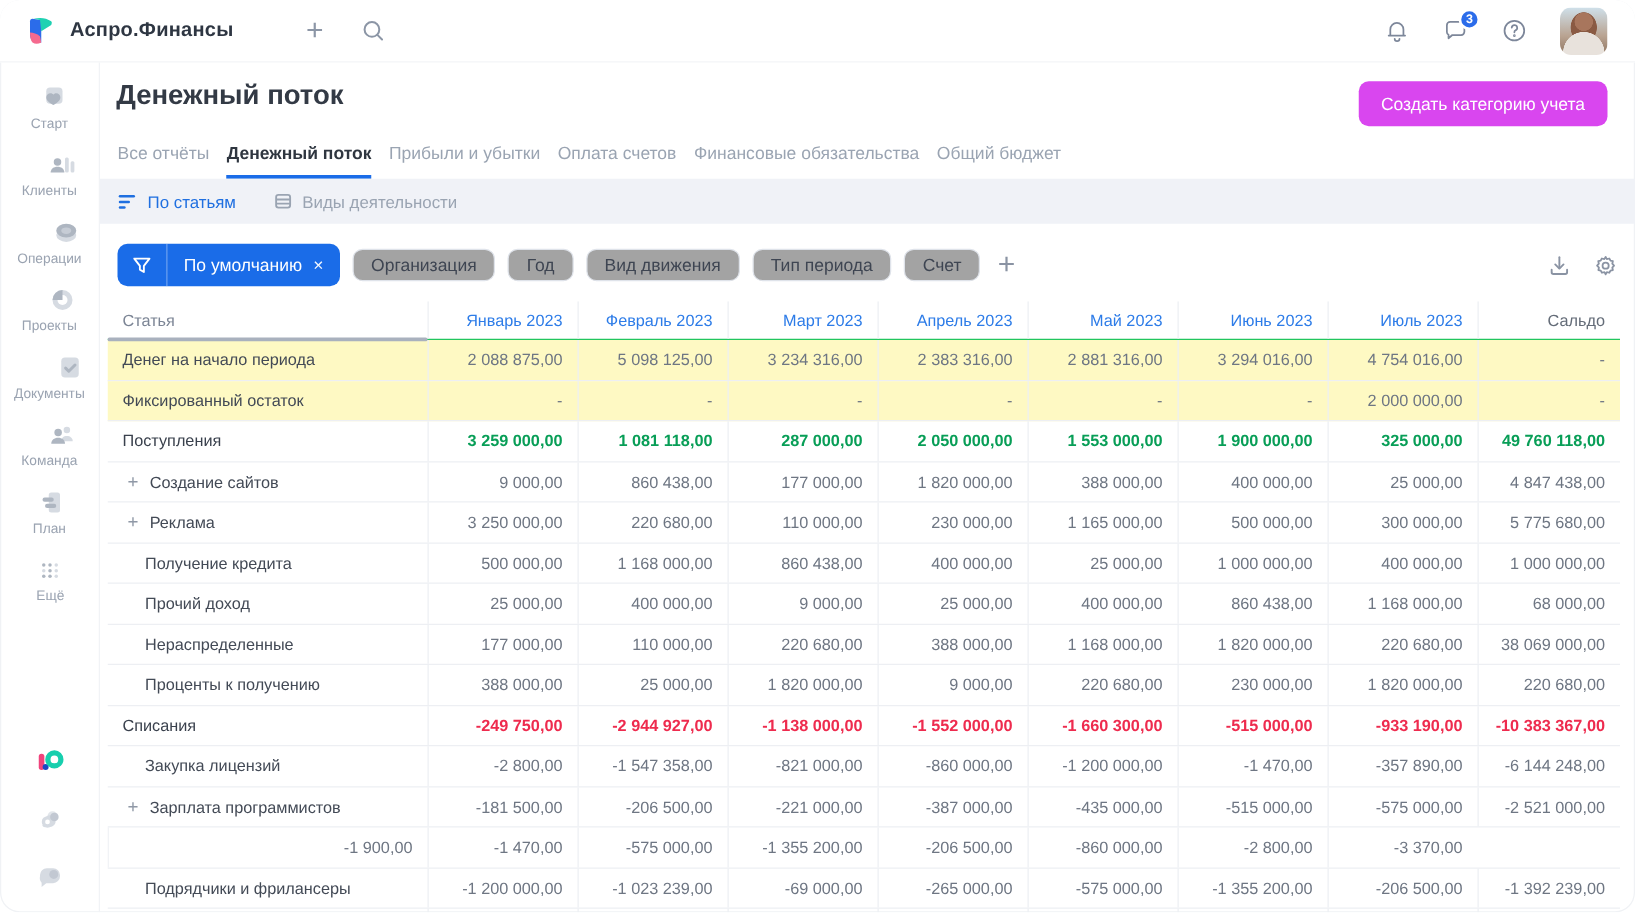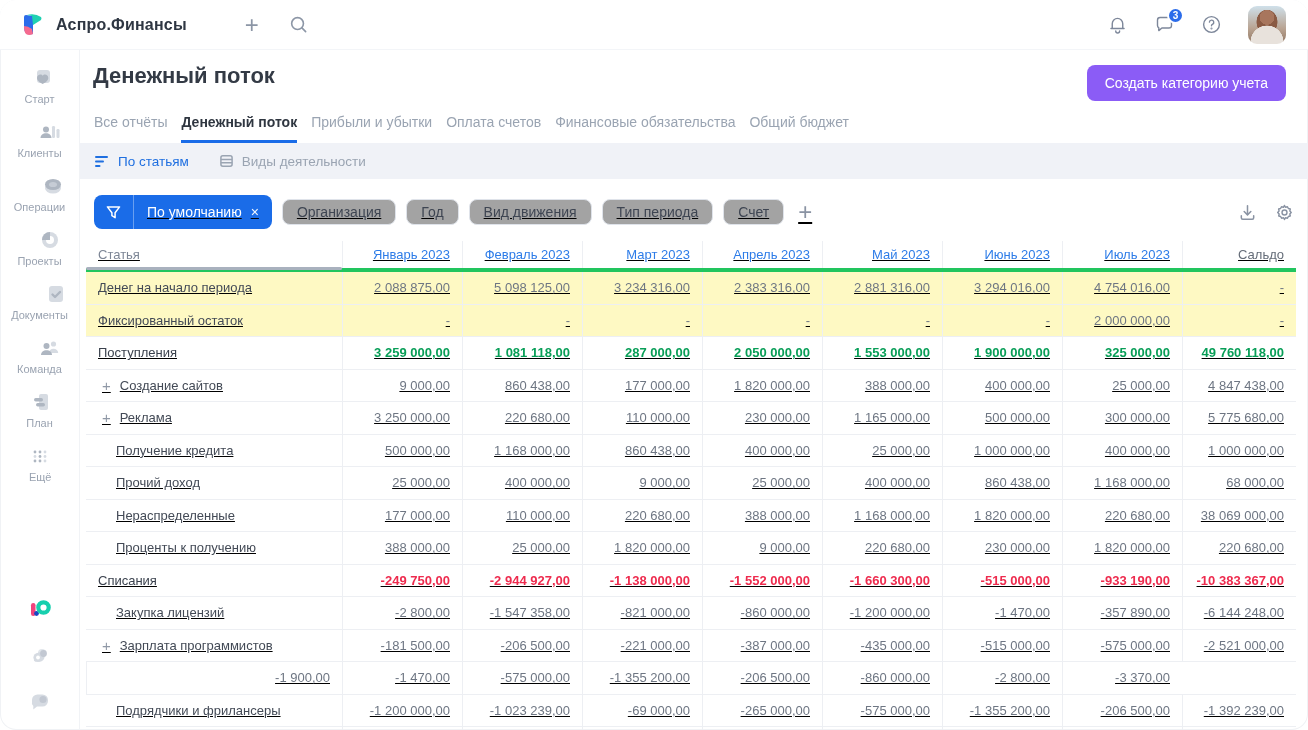--- a/index.html
+++ b/index.html
@@ -33,51 +33,51 @@
   .sidebar { width:80px; flex:0 0 80px; border-right:1px solid #f1f3f6; display:flex; flex-direction:column;
              align-items:center; padding-top:16px; }
   .side-item { display:flex; flex-direction:column; align-items:flex-end; gap:3px; margin-bottom:15px; cursor:pointer; }
   .side-item .lbl { font-size:11px; color:#9aa3b1; }
   .side-bottom { margin-top:auto; display:flex; flex-direction:column; align-items:center; gap:22px; padding-bottom:16px; }
 
   .main { flex:1; min-width:0; display:flex; flex-direction:column; }
   .page-head { padding:13px 22px 0 13px; }
   .head-row { display:flex; justify-content:space-between; align-items:flex-start; }
   .page-title { font-size:22px; font-weight:600; color:#333a45; }
-  .create-btn { background:#8b5cf6; border:none; color:#fff; height:36px; padding:0 18px; border-radius:8px;
+  .create-btn { background:#d946ef; border:none; color:#fff; height:36px; padding:0 18px; border-radius:8px;
                 font-size:14px; font-family:inherit; cursor:pointer; margin-top:2px; }
   .tabs { display:flex; gap:14px; margin-top:13px; font-size:14px; color:#9aa4b2; padding-left:1px; }
   .tab { padding-bottom:10px; cursor:pointer; border-bottom:3px solid transparent; }
   .tab.active { color:#2f3640; font-weight:600; border-bottom-color:#1a6ce8; }
 
   .subtab-band { background:#f0f2f7; height:36px; display:flex; align-items:center; gap:30px; padding:0 14px; }
   .subtab { display:flex; align-items:flex-start; gap:8px; font-size:13.5px; color:#9aa4b2; cursor:pointer; }
   .subtab.active { color:#1f6fe0; }
 
-  .content { flex:1; min-height:0; padding:16px 12px 0 6px; display:flex; flex-direction:column;text-decoration:underline; }
+  .content { flex:1; min-height:0; padding:16px 12px 0 6px; display:flex; flex-direction:column; }
 
   
   .filter-row { display:flex; align-items:center; gap:10px; padding-left:8px; margin-bottom:12px; }
   .preset-pill { display:flex; align-items:stretch; height:34px; background:#1a6ce8; border-radius:8px;
                  color:#fff; cursor:pointer; overflow:hidden; }
   .preset-pill .funnel { width:40px; display:flex; align-items:center; justify-content:center;
                          border-right:1px solid rgba(255,255,255,.35); }
   .preset-pill .ptxt { display:flex; align-items:center; gap:9px; padding:0 13px; font-size:14px; }
   .preset-pill .x { font-size:14px; opacity:.95; }
   .chip { height:26px; background:#a3a3a3; border:1px solid #dfe3ea; border-radius:8px; padding:0 14px;
           font-size:14px; color:#3e4552; display:flex; align-items:center; cursor:pointer; }
   .add-filter { color:#8a93a3; font-size:24px; font-weight:300; margin-left:4px; cursor:pointer; line-height:1; }
   .filter-spacer { flex:1; }
   .tool-ico { color:#8a93a3; cursor:pointer; display:flex; align-items:center; margin-right:8px; }
 
   
   .table { flex:1; min-height:0; overflow:hidden; }
   .t-row { display:grid; grid-template-columns:256px repeat(7,120px) 1fr; align-items:stretch;
            border-bottom:1px solid #edeff3; height:32.5px; }
-  .t-head { border-bottom:4px solid #22c55e; height:31px; position:relative; }
+  .t-head { border-bottom:1px solid #22c55e; height:31px; position:relative; }
   .t-head .c { color:#2d7ce8; font-size:13px; }
   .t-head .c.first { color:#7c8595; }
   .t-head .c.saldo { color:#646c78; }
   .scrollmark { position:absolute; left:0; bottom:-2px; width:256px; height:3px; background:#a9b1be; border-radius:2px; }
   .c { display:flex; align-items:center; justify-content:flex-end; padding:0 12px; font-size:13px;
        color:#6e7683; white-space:nowrap; overflow:hidden; }
   .c.first { justify-content:flex-start; color:#434a56; border-left:none; }
   .vline { border-left:1px solid #edeff3; }
   .t-row.gray { background:#fef9c3; }
   .t-row.inflow .val { color:#089e57; font-weight:700; }

